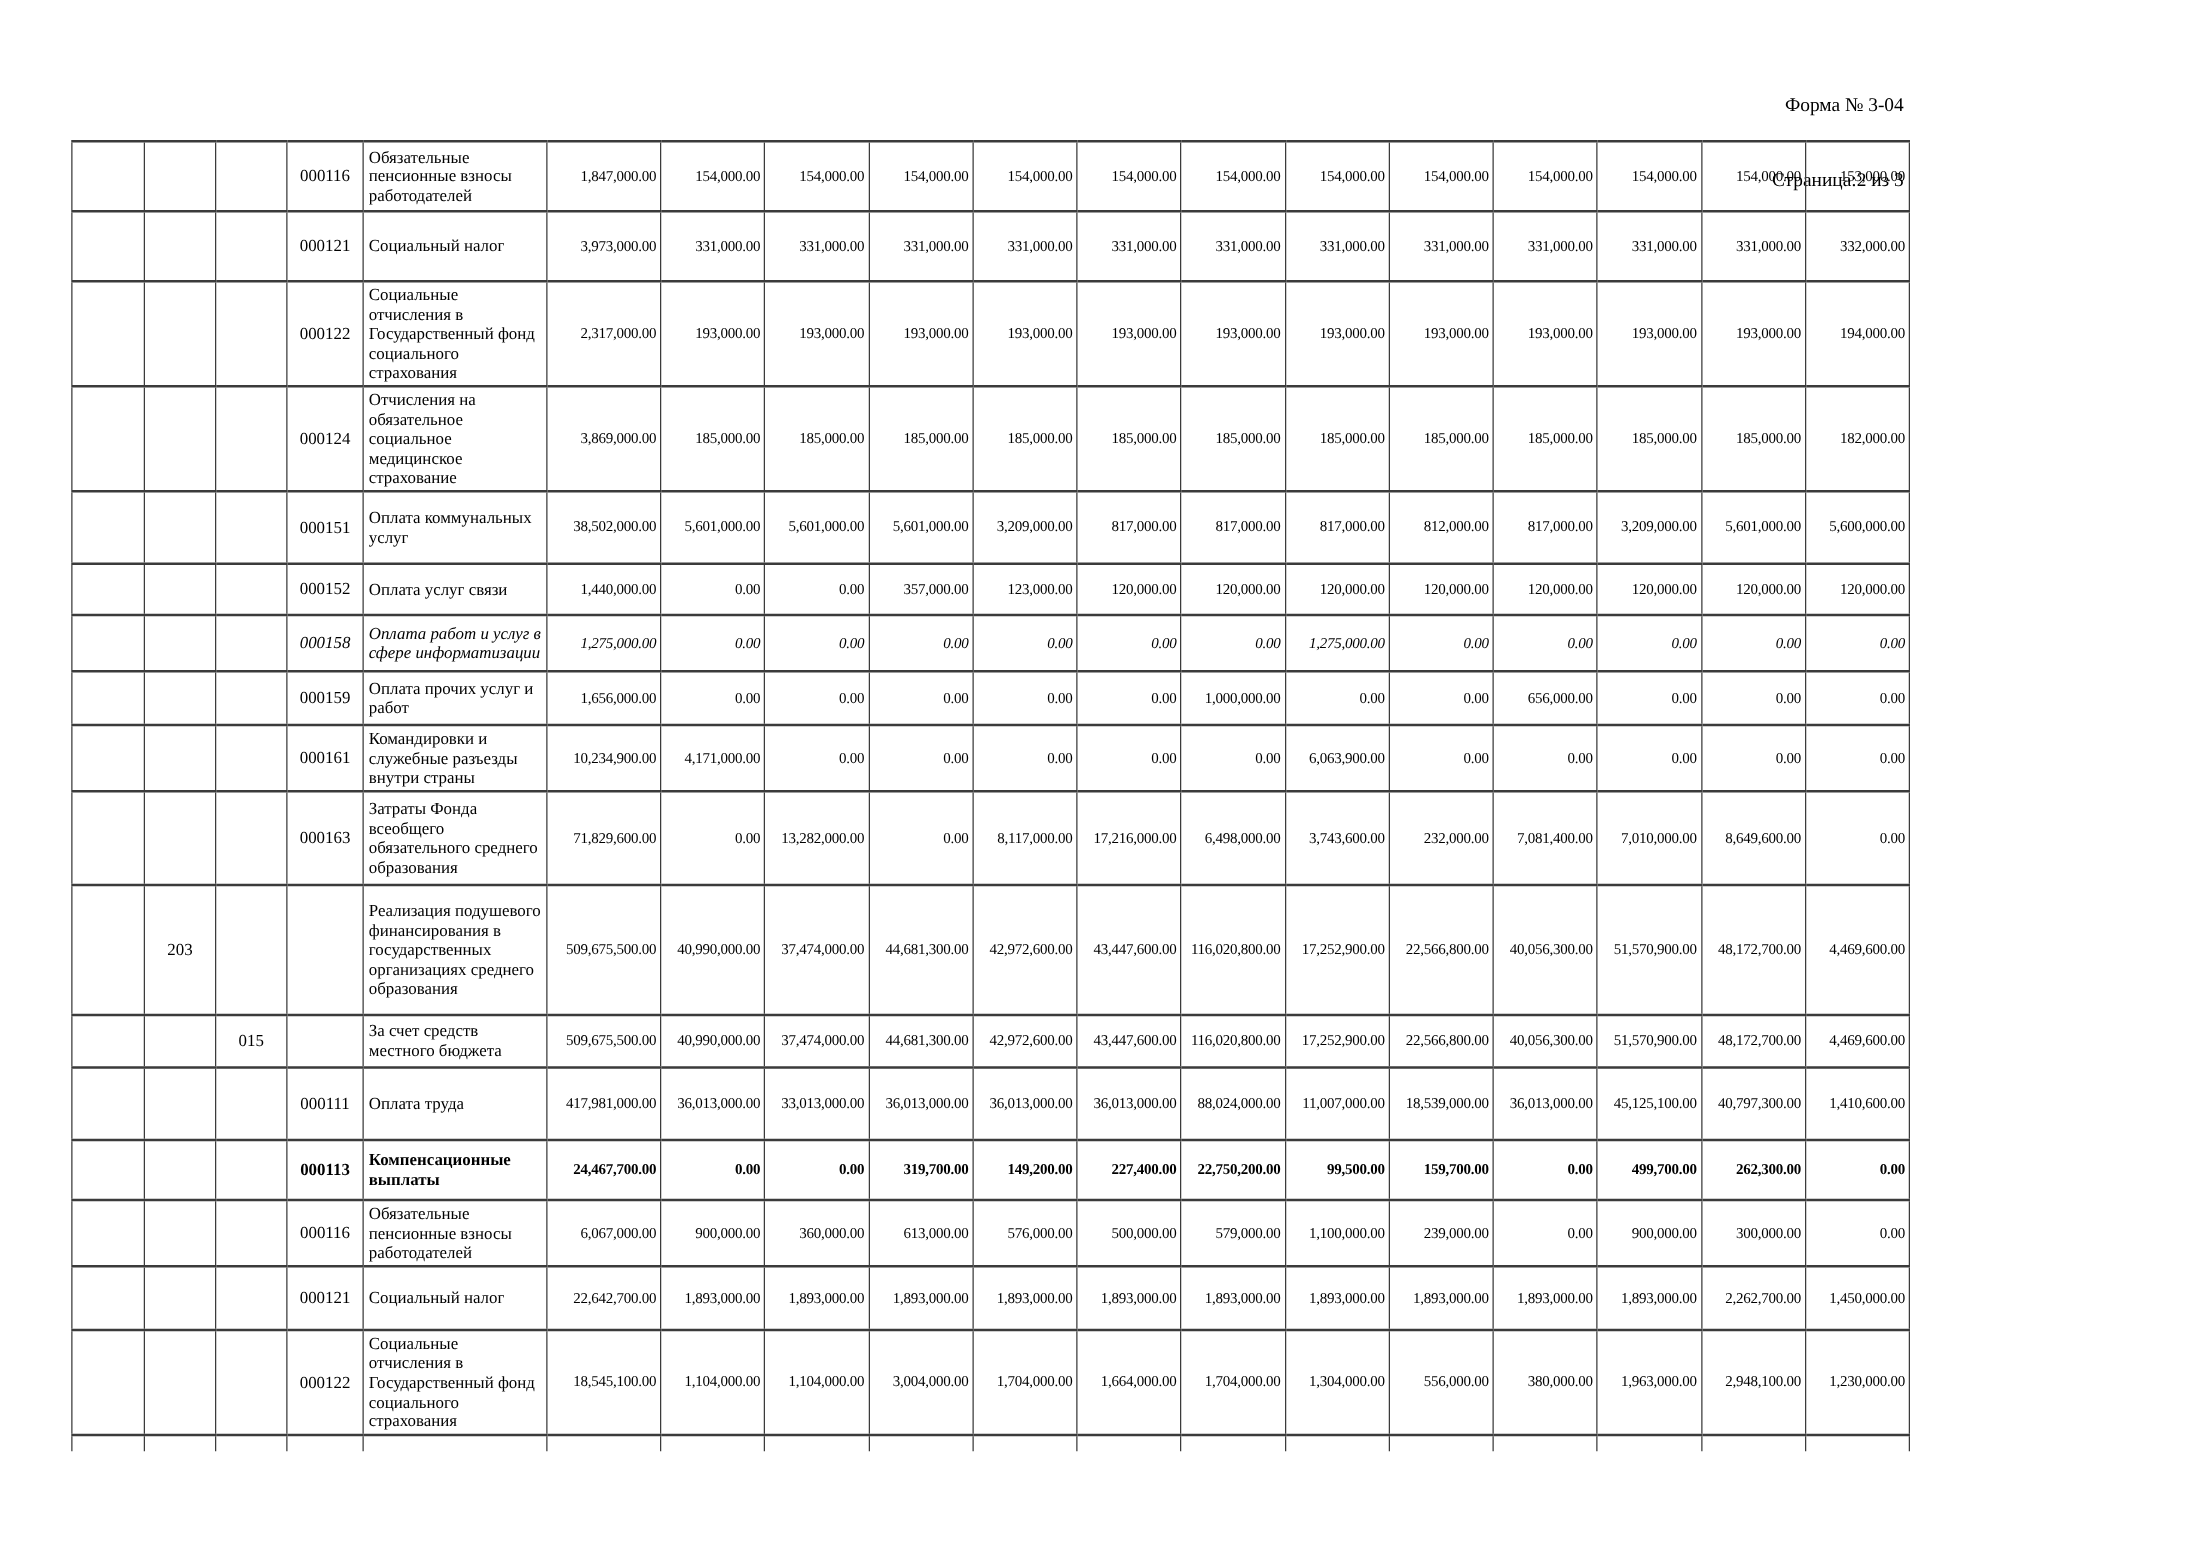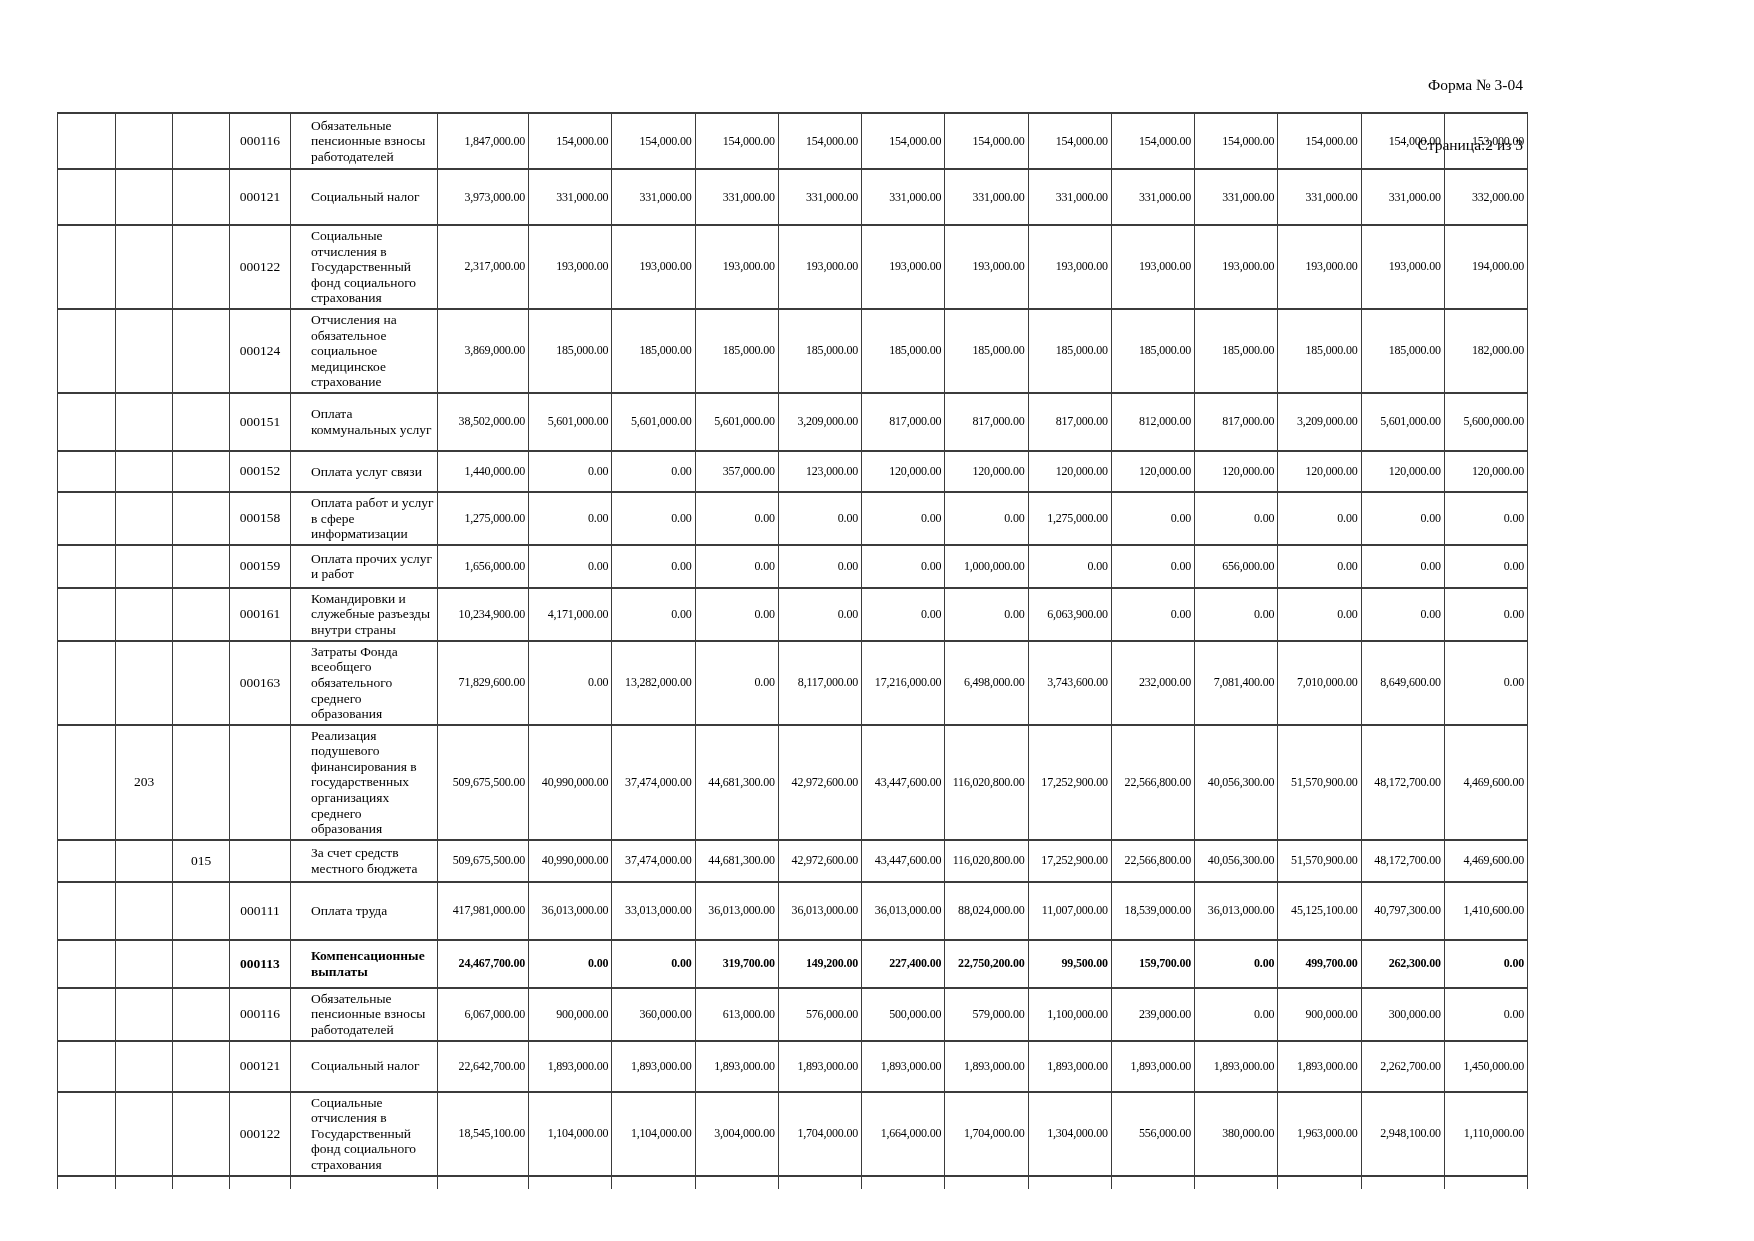--- a/index.html
+++ b/index.html
@@ -15,21 +15,21 @@
   table.report {
     position:absolute; left:57px; top:112px; width:1471px;
     table-layout:fixed; border-collapse:collapse;
   }
   td {
     border-left:1px solid #3b3b3b; border-right:1px solid #3b3b3b;
     border-top:2px solid #3b3b3b; border-bottom:2px solid #3b3b3b;
     vertical-align:middle; overflow:hidden; padding:0;
   }
   td.code { text-align:center; font-size:13.5px; }
-  td.name { text-align:left; font-size:13.5px; line-height:15.6px; padding:2px 2px 2px 20px; word-wrap:break-word; }
+  td.name { text-align:left; font-size:13.5px; line-height:15.6px; padding:2px 2px 2px 4px; word-wrap:break-word; }
   td.val  { text-align:right; font-size:12px; letter-spacing:-0.2px; padding:1px 3px 1px 1px; white-space:nowrap; }
   tr.partial-row td { border-bottom:none; }
 </style>
 </head>
 <body>
 
 <div class="page-header">
   <div>Форма № 3-04</div>
   <div>Страница:2 из 3</div>
 </div>
@@ -169,21 +169,21 @@
         <td class="val">123,000.00</td>
         <td class="val">120,000.00</td>
         <td class="val">120,000.00</td>
         <td class="val">120,000.00</td>
         <td class="val">120,000.00</td>
         <td class="val">120,000.00</td>
         <td class="val">120,000.00</td>
         <td class="val">120,000.00</td>
         <td class="val">120,000.00</td>
       </tr>
-      <tr style="height: 45px;">
+      <tr style="height: 45px; font-style: italic;">
         <td class="code"></td>
         <td class="code"></td>
         <td class="code"></td>
         <td class="code">000158</td>
         <td class="name">Оплата работ  и услуг в сфере информатизации</td>
         <td class="val">1,275,000.00</td>
         <td class="val">0.00</td>
         <td class="val">0.00</td>
         <td class="val">0.00</td>
         <td class="val">0.00</td>
@@ -387,21 +387,21 @@
         <td class="val">1,104,000.00</td>
         <td class="val">3,004,000.00</td>
         <td class="val">1,704,000.00</td>
         <td class="val">1,664,000.00</td>
         <td class="val">1,704,000.00</td>
         <td class="val">1,304,000.00</td>
         <td class="val">556,000.00</td>
         <td class="val">380,000.00</td>
         <td class="val">1,963,000.00</td>
         <td class="val">2,948,100.00</td>
-        <td class="val">1,110,000.00</td>
+        <td class="val">1,230,000.00</td>
       </tr>
       <tr class="partial-row" style="height: 13px;">
         <td class="code"></td>
         <td class="code"></td>
         <td class="code"></td>
         <td class="code"></td>
         <td class="code"></td>
         <td class="code"></td>
         <td class="code"></td>
         <td class="code"></td>

